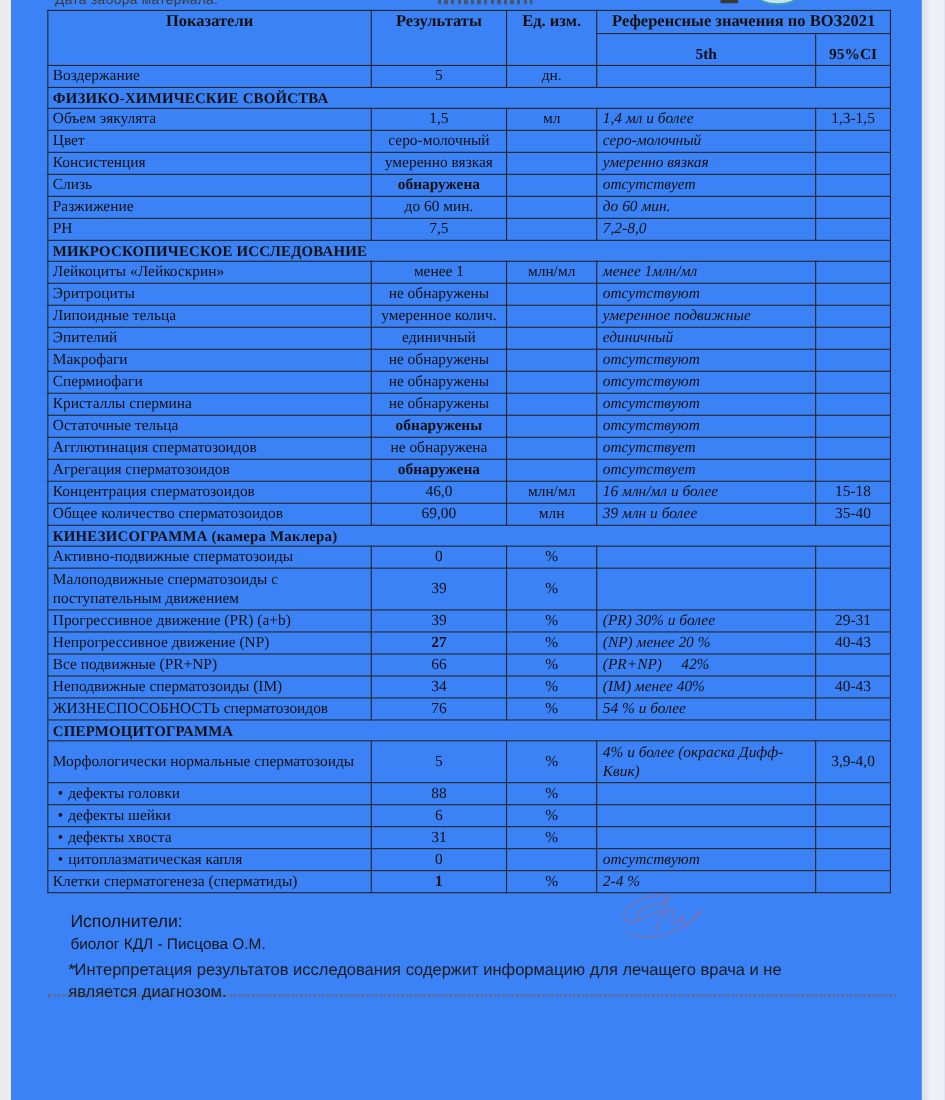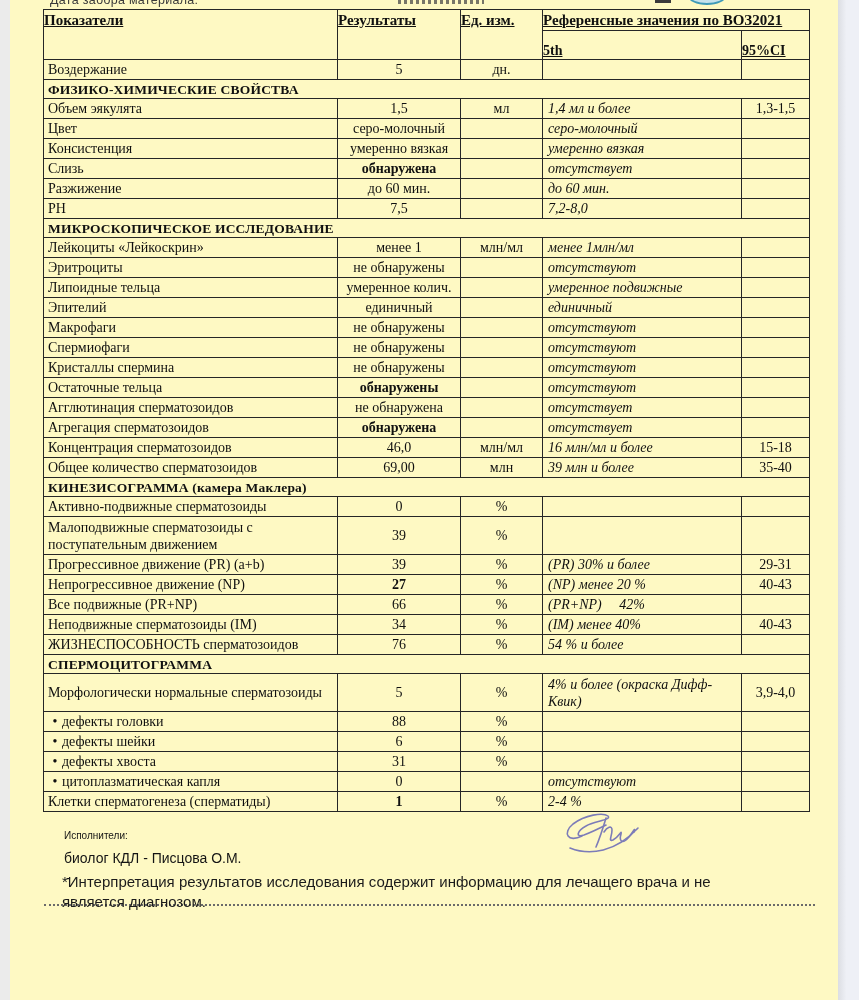--- a/index.html
+++ b/index.html
@@ -1,53 +1,53 @@
 <!DOCTYPE html>
 <html><head>
 <meta charset="utf-8">
 <style>
   * { margin:0; padding:0; box-sizing:border-box; }
   html,body { background:#fff; }
   .screen {
     position:relative; width:859px; height:1000px; overflow:hidden;
-    background:#fef9c3; font-family:"Liberation Sans", sans-serif; color:#141414;
+    background:#3b82f6; font-family:"Liberation Sans", sans-serif; color:#141414;
   }
   .strip-left { position:absolute; left:0; top:0; width:10px; height:1000px; background:#ebebeb; }
   .strip-right { position:absolute; right:0; top:0; width:21px; height:1000px;
     background:linear-gradient(90deg,#dcdee3 0%, #eef0f6 40%, #eef0f6 100%); }
   .top-cut-text { position:absolute; left:50px; top:-7px; font-size:12.5px; color:#3a3a3a; letter-spacing:.3px; }
   .top-smudge { position:absolute; left:398px; top:0; width:86px; height:4px;
     background:repeating-linear-gradient(90deg,#4a4a4a 0 3px, transparent 3px 6px); opacity:.75; }
   .top-dash { position:absolute; left:655px; top:0; width:16px; height:3px; background:#3a3a3a; }
   .logo-arc { position:absolute; left:688px; top:-13px; width:38px; height:18px;
     border-radius:50%; border:2px solid #3f9ab8; background:#c6e2ec; }
 
   table.report {
     position:absolute; left:43px; top:9px; width:766px;
     border-collapse:collapse; table-layout:fixed;
     font-family:"Liberation Serif", serif; font-size:14px; color:#101010;
   }
   table.report th, table.report td { border:1px solid #262626; overflow:hidden; }
-  thead th { font-weight:bold; text-align:left; vertical-align:top; padding-top:2px; font-size:15px;text-decoration:underline; }
+  thead th { font-weight:bold; text-align:center; vertical-align:top; padding-top:2px; font-size:15px; }
   .h-row1 { height:21px; }
   .h-row2 { height:14px; }
   .h-row2 th { font-size:14px; padding-top:12px; }
   tbody td { height:20px; line-height:17px; vertical-align:middle; }
   tbody tr.tall td { height:38px; }
   td.c-label { text-align:left; padding-left:4px; }
   td.c-res  { text-align:center; }
   td.c-unit { text-align:center; }
   td.c-ref  { text-align:left; padding-left:5px;font-style:italic; }
   td.c-ci   { text-align:center; }
   td.sec { font-weight:bold; font-size:13.5px; padding-left:4px; height:19px; letter-spacing:.2px; }
   td .blt { display:inline-block; width:14px; text-align:center; }
   td.bold { font-weight:bold; }
 
   .note-bold { position:absolute; left:66px; top:808px; font-size:14px; font-weight:bold; color:#1b1b1b; }
-  .executors { position:absolute; left:64px; top:830px; font-size:10px; }
+  .executors { position:absolute; left:64px; top:830px; font-size:16px; }
   .executor  { position:absolute; left:64px; top:850px; font-size:14px; }
   .dash      { position:absolute; left:66px; top:870px; font-size:14px; }
   .sig       { position:absolute; left:548px; top:810px; }
   .dotline   { position:absolute; left:44px; top:904px; width:771px; height:0; border-top:2px dotted #6a6a6a; }
   .disclaimer{ position:absolute; left:46px; top:872px; width:690px; font-size:15px; line-height:20px; color:#1b1b1b;margin-left:16px; }
 </style>
 </head>
 <body>
 
 <div class="screen">

